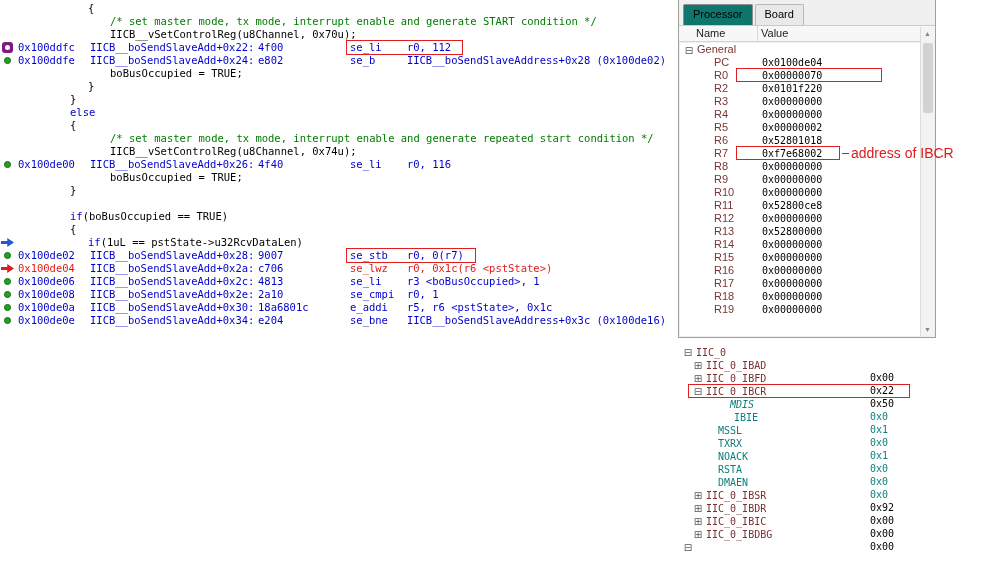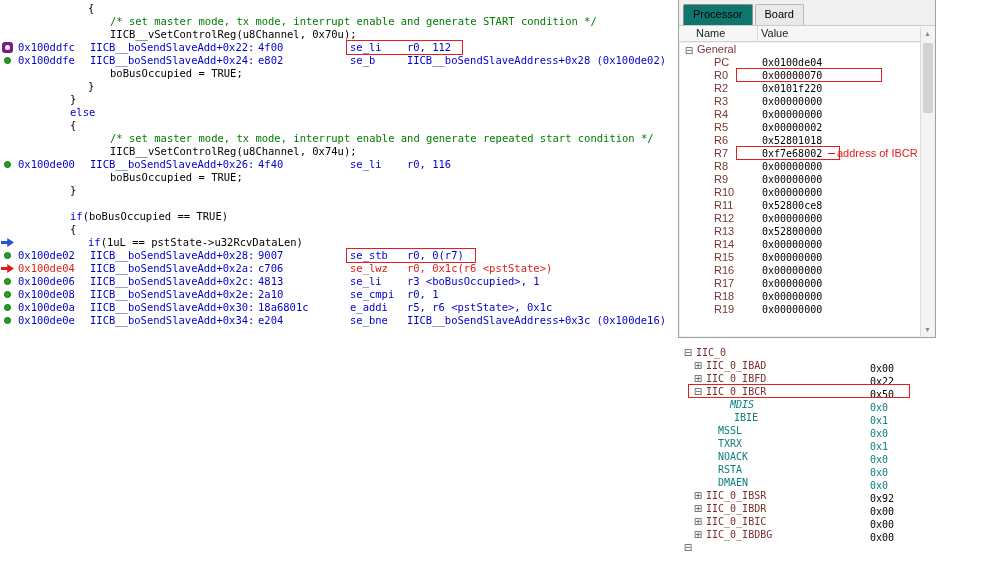--- a/index.html
+++ b/index.html
@@ -47,36 +47,36 @@
        color:#555;margin-right:3px}
   .exp.minus::before{content:"⊟"}
   .exp.plus::before{content:"⊞"}
   .l0pad{margin-left:4px}
   .reg-group,.reg-name{color:#7a3535}
   .name-l1{margin-left:34px}
   .trow .val{position:absolute;left:82px;top:0;font:10px/13px "DejaVu Sans Mono",monospace;color:#000}
   .rbox{position:absolute;top:-1px;height:14px;border:1px solid #e02020;left:56px;pointer-events:none}
   .rbox.wide{width:146px}
   .rbox.narrow{width:104px}
-  .annot{position:absolute;left:148px;top:0;height:13px;display:flex;align-items:center;
-         color:#e01b1b;font-size:11px;white-space:nowrap;z-index:5}
+  .annot{position:absolute;left:162px;top:0;height:13px;display:flex;align-items:center;
+         color:#e01b1b;font-size:14px;white-space:nowrap;z-index:5}
   .conn{width:7px;height:1px;background:#e01b1b;margin-right:2px}
   .vscroll{position:absolute;top:27px;right:1px;bottom:1px;width:14px;background:#f3f3f3;
            border-left:1px solid #dcdcdc;z-index:1}
   .sb-btn{height:13px;text-align:center;font-size:7px;line-height:13px;color:#888}
   .sb-btn.sb-bottom{position:absolute;bottom:0;left:0;right:0}
   .sb-thumb{position:absolute;left:2px;top:16px;width:10px;height:70px;background:#d2d2d2;border-radius:2px}
 
   
   .periph-panel{position:absolute;left:678px;top:346px;width:320px;height:217px;background:#fff;overflow:hidden}
   .prow{position:relative;height:13px;line-height:13px;display:flex;align-items:center;
         font:10px/13px "DejaVu Sans Mono",monospace}
   .pname{color:#7a2e2e}
   .pfield{color:#0d7e7e}
-  .prow .pval{position:absolute;left:192px;top:3px;font:10px/13px "DejaVu Sans Mono",monospace;color:#000}
+  .prow .pval{position:absolute;left:192px;top:12px;font:10px/13px "DejaVu Sans Mono",monospace;color:#000}
   .prow .pval.teal{color:#0d7e7e}
   .prbox{position:absolute;left:10px;top:-1px;width:222px;height:14px;border:1px solid #e02020;pointer-events:none}
 </style>
 </head>
 <body>
 
 <div class="code-pane"><div class="code-line"><span class="gutter"></span><span style="padding-left: 70px;"><span class="c-plain">{</span></span></div><div class="code-line"><span class="gutter"></span><span style="padding-left: 92px;"><span class="c-comment">/* set master mode, tx mode, interrupt enable and generate START condition */</span></span></div><div class="code-line"><span class="gutter"></span><span style="padding-left: 92px;"><span class="c-plain">IICB__vSetControlReg(u8Channel, 0x70u);</span></span></div><div class="code-line"><span class="gutter"><span class="g-bp"></span></span><span class="col-addr a-blue">0x100ddfc</span><span class="col-sym a-blue">IICB__boSendSlaveAdd+0x22:</span><span class="col-opc a-blue">4f00</span><span class="col-instr a-blue red-box">se_li    r0, 112</span></div><div class="code-line"><span class="gutter"><span class="g-dot"></span></span><span class="col-addr a-blue">0x100ddfe</span><span class="col-sym a-blue">IICB__boSendSlaveAdd+0x24:</span><span class="col-opc a-blue">e802</span><span class="col-instr a-blue">se_b     IICB__boSendSlaveAddress+0x28 (0x100de02)</span></div><div class="code-line"><span class="gutter"></span><span style="padding-left: 92px;"><span class="c-plain">boBusOccupied = TRUE;</span></span></div><div class="code-line"><span class="gutter"></span><span style="padding-left: 70px;"><span class="c-plain">}</span></span></div><div class="code-line"><span class="gutter"></span><span style="padding-left: 52px;"><span class="c-plain">}</span></span></div><div class="code-line"><span class="gutter"></span><span style="padding-left: 52px;"><span class="c-key">else</span></span></div><div class="code-line"><span class="gutter"></span><span style="padding-left: 52px;"><span class="c-plain">{</span></span></div><div class="code-line"><span class="gutter"></span><span style="padding-left: 92px;"><span class="c-comment">/* set master mode, tx mode, interrupt enable and generate repeated start condition */</span></span></div><div class="code-line"><span class="gutter"></span><span style="padding-left: 92px;"><span class="c-plain">IICB__vSetControlReg(u8Channel, 0x74u);</span></span></div><div class="code-line"><span class="gutter"><span class="g-dot"></span></span><span class="col-addr a-blue">0x100de00</span><span class="col-sym a-blue">IICB__boSendSlaveAdd+0x26:</span><span class="col-opc a-blue">4f40</span><span class="col-instr a-blue">se_li    r0, 116</span></div><div class="code-line"><span class="gutter"></span><span style="padding-left: 92px;"><span class="c-plain">boBusOccupied = TRUE;</span></span></div><div class="code-line"><span class="gutter"></span><span style="padding-left: 52px;"><span class="c-plain">}</span></span></div><div class="code-line"><span class="gutter"></span><span style="padding-left: 52px;"><span class="c-plain"></span></span></div><div class="code-line"><span class="gutter"></span><span style="padding-left: 52px;"><span class="c-key">if</span><span class="c-plain">(boBusOccupied == TRUE)</span></span></div><div class="code-line"><span class="gutter"></span><span style="padding-left: 52px;"><span class="c-plain">{</span></span></div><div class="code-line"><span class="gutter"><span class="g-arrow blue"></span></span><span style="padding-left: 70px;"><span class="c-key">if</span><span class="c-plain">(1uL == pstState-&gt;u32RcvDataLen)</span></span></div><div class="code-line"><span class="gutter"><span class="g-dot"></span></span><span class="col-addr a-blue">0x100de02</span><span class="col-sym a-blue">IICB__boSendSlaveAdd+0x28:</span><span class="col-opc a-blue">9007</span><span class="col-instr a-blue red-box">se_stb   r0, 0(r7)</span></div><div class="code-line"><span class="gutter"><span class="g-arrow red"></span></span><span class="col-addr a-red">0x100de04</span><span class="col-sym a-blue">IICB__boSendSlaveAdd+0x2a:</span><span class="col-opc a-blue">c706</span><span class="col-instr a-red">se_lwz   r0, 0x1c(r6 &lt;pstState&gt;)</span></div><div class="code-line"><span class="gutter"><span class="g-dot"></span></span><span class="col-addr a-blue">0x100de06</span><span class="col-sym a-blue">IICB__boSendSlaveAdd+0x2c:</span><span class="col-opc a-blue">4813</span><span class="col-instr a-blue">se_li    r3 &lt;boBusOccupied&gt;, 1</span></div><div class="code-line"><span class="gutter"><span class="g-dot"></span></span><span class="col-addr a-blue">0x100de08</span><span class="col-sym a-blue">IICB__boSendSlaveAdd+0x2e:</span><span class="col-opc a-blue">2a10</span><span class="col-instr a-blue">se_cmpi  r0, 1</span></div><div class="code-line"><span class="gutter"><span class="g-dot"></span></span><span class="col-addr a-blue">0x100de0a</span><span class="col-sym a-blue">IICB__boSendSlaveAdd+0x30:</span><span class="col-opc a-blue">18a6801c</span><span class="col-instr a-blue">e_addi   r5, r6 &lt;pstState&gt;, 0x1c</span></div><div class="code-line"><span class="gutter"><span class="g-dot"></span></span><span class="col-addr a-blue">0x100de0e</span><span class="col-sym a-blue">IICB__boSendSlaveAdd+0x34:</span><span class="col-opc a-blue">e204</span><span class="col-instr a-blue">se_bne   IICB__boSendSlaveAddress+0x3c (0x100de16)</span></div></div>
 
 <div class="reg-panel">
   <div class="tabbar">

